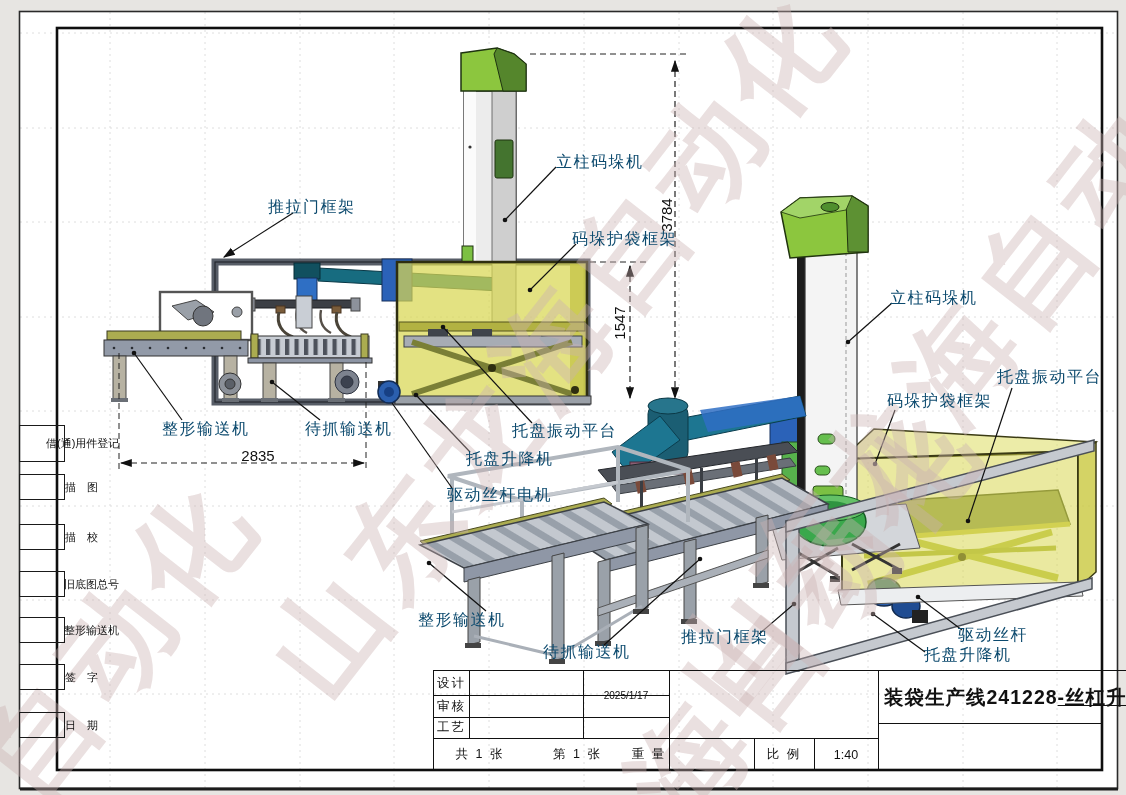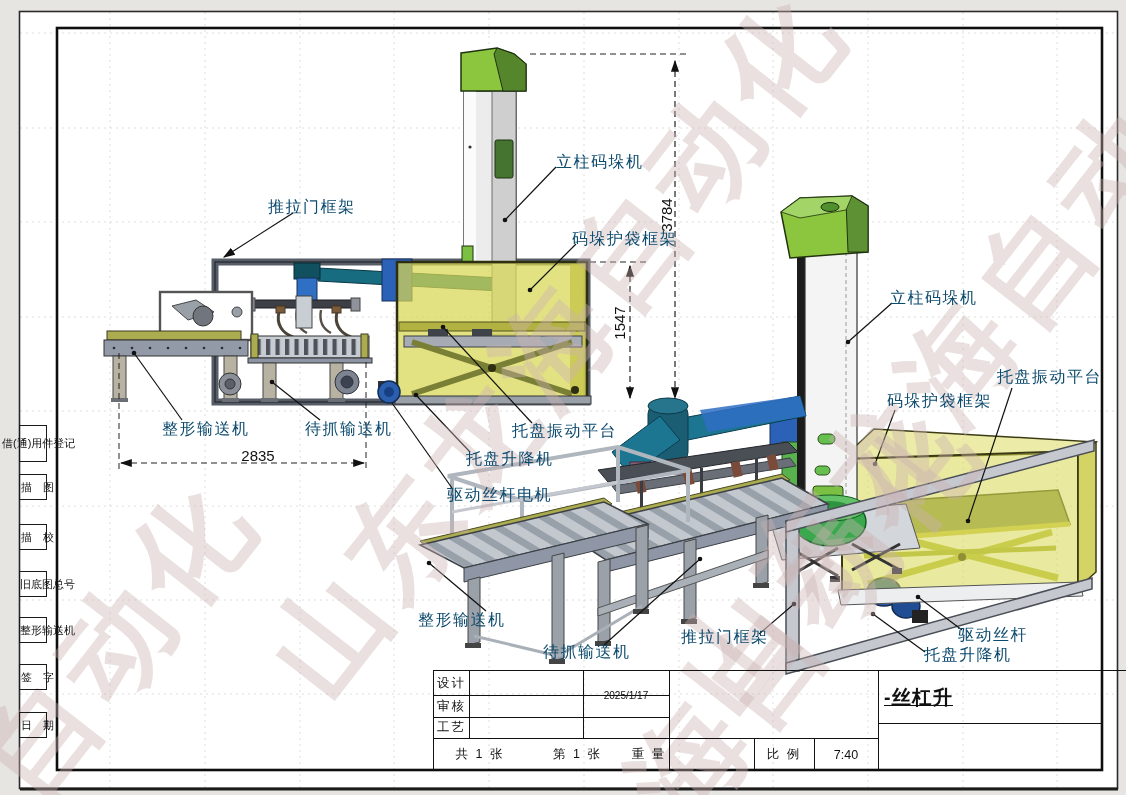--- a/index.html
+++ b/index.html
@@ -9,22 +9,22 @@
   .paper{position:absolute;left:19px;top:11px;width:1099px;height:778px;background:#ffffff;}
   svg.art{position:absolute;left:0;top:0;z-index:1;}
   .wm{position:absolute;z-index:2;font-size:112px;font-weight:600;letter-spacing:10px;
       color:rgba(203,177,177,0.40);white-space:nowrap;transform-origin:0 50%;
       transform:rotate(-52deg);pointer-events:none;}
   .lbl{position:absolute;z-index:3;font-size:16px;letter-spacing:1.5px;color:#0c4a6e;white-space:nowrap;}
   .dim{position:absolute;z-index:3;font-size:15px;color:#111;white-space:nowrap;
        transform:translate(-50%,-50%);}
   .dim.vert{transform:translate(-50%,-50%) rotate(-90deg);}
   
-  .mcell{position:absolute;left:19px;width:28px;z-index:4;border:1.2px solid #1a1a1a;
-         display:flex;align-items:center;font-size:11px;color:#111;white-space:nowrap;overflow:visible;}
+  .mcell{position:absolute;left:19px;width:43px;z-index:4;border:1.2px solid #1a1a1a;
+         display:flex;align-items:center;font-size:11px;color:#111;white-space:nowrap;overflow:visible;padding-left:44px;}
   
   .tb{position:absolute;left:433px;top:670px;width:726px;height:100px;z-index:4;
       border-top:1.5px solid #111;border-left:1.5px solid #111;}
   .tb .ln{position:absolute;background:#111;}
   .tb .cell{position:absolute;display:flex;align-items:center;justify-content:center;
             font-size:12.5px;color:#111;letter-spacing:2px;white-space:nowrap;}
   .tb .company{font-size:45px;font-weight:700;letter-spacing:3px;overflow:visible;}
   .tb .dtitle{justify-content:flex-start;padding-left:6px;font-size:19.5px;font-weight:600;
               letter-spacing:1px;overflow:visible;}
   .tb .dtitle .tail{text-decoration:underline;}
@@ -386,21 +386,22 @@
     <div class="ln" style="left:0;top:24px;width:235px;height:1.4px;"></div>
     <div class="ln" style="left:0;top:46px;width:235px;height:1.4px;"></div>
     <div class="ln" style="left:0;top:67px;width:445px;height:1.4px;"></div>
     <div class="ln" style="left:444px;top:52px;width:225px;height:1.4px;"></div>
 
     <div class="cell" style="left:0;top:0;width:35px;height:24px;">设计</div>
     <div class="cell" style="left:0;top:24px;width:35px;height:22px;">审核</div>
     <div class="cell" style="left:0;top:46px;width:35px;height:21px;">工艺</div>
     <div class="cell" style="left:149px;top:12px;width:86px;height:24px;font-size:10px;letter-spacing:0;">2025/1/17</div>
     <div class="cell dtitle" style="left:444px;top:0;width:225px;height:52px;">
+      <span>装袋生产线241228 </span>
         <span class="tail">-丝杠升</span>
     </div>
     <div class="cell" style="left:0;top:67px;width:92px;height:33px;">共 1 张</div>
     <div class="cell" style="left:92px;top:67px;width:103px;height:33px;">第 1 张</div>
     <div class="cell" style="left:195px;top:67px;width:40px;height:33px;">重 量</div>
     <div class="cell" style="left:320px;top:67px;width:60px;height:33px;">比 例</div>
-    <div class="cell" style="left:380px;top:67px;width:64px;height:33px;letter-spacing:0;">7:40</div>
+    <div class="cell" style="left:380px;top:67px;width:64px;height:33px;letter-spacing:0;">1:40</div>
   </div>
 </div>
 
 </body></html>

